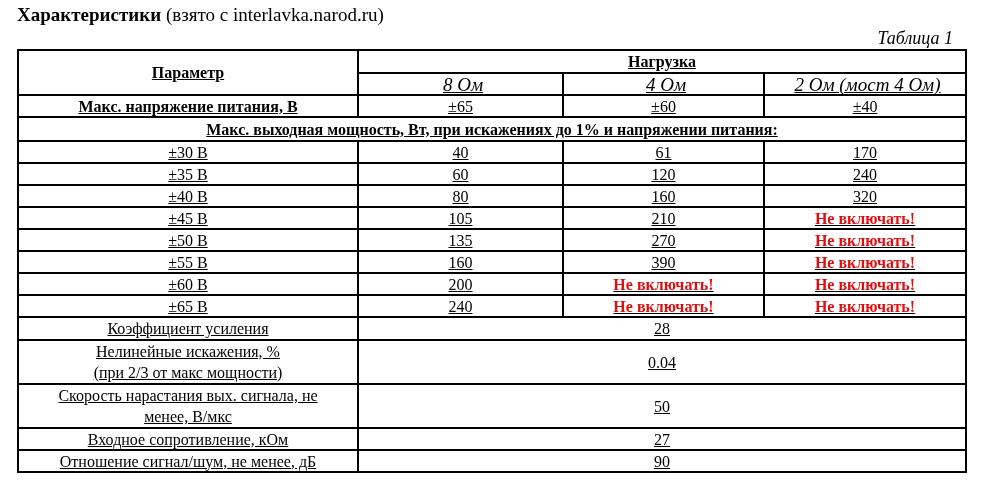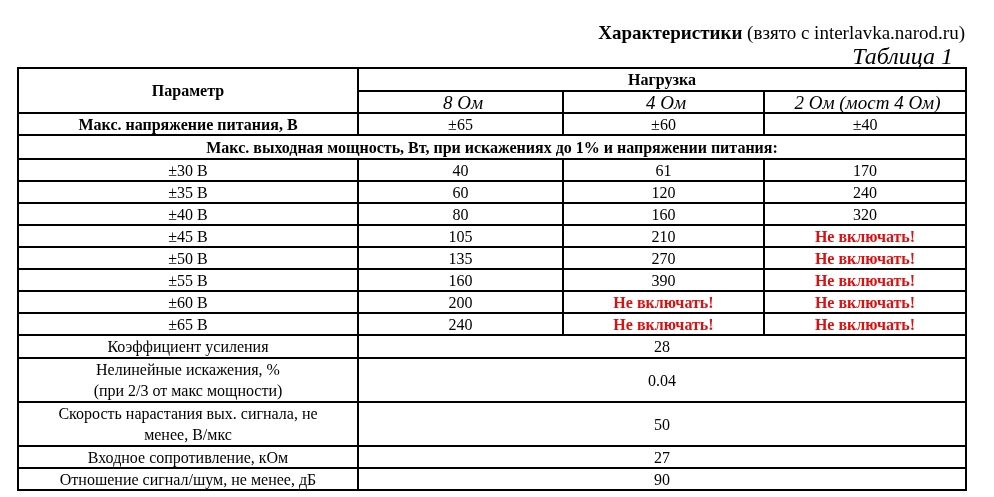--- a/index.html
+++ b/index.html
@@ -5,40 +5,41 @@
   html, body {
     margin: 0; padding: 0;
     background: #ffffff;
     width: 994px; height: 497px;
     font-family: "Liberation Serif", "DejaVu Serif", serif;
     color: #000;
     overflow: hidden;
   }
   .wrap { width: 948px; margin-left: 17px; }
   .title {
-    text-align: right;
+    text-align: left;
     font-size: 19px;
     line-height: 23px;
-    margin-top: 21px;
+    margin-top: 3px;
     white-space: nowrap;
   }
   .b { font-weight: bold; }
   .caption {
     text-align: right;
     font-style: italic;
-    font-size: 24px;
+    font-size: 18px;
     line-height: 20px;
     padding-right: 12px;
     margin: 2px 0 1px 0;
   }
   table.spec {
     border-collapse: collapse;
     table-layout: fixed;
     width: 948px;
     border: 2px solid #b91c1c;
+    text-decoration: underline;
   }
   table.spec td {
     border: 2px solid #000;
     text-align: center;
     vertical-align: middle;
     font-size: 16px;
     line-height: 19px;
     padding: 0 2px;
     overflow: hidden;
   }

